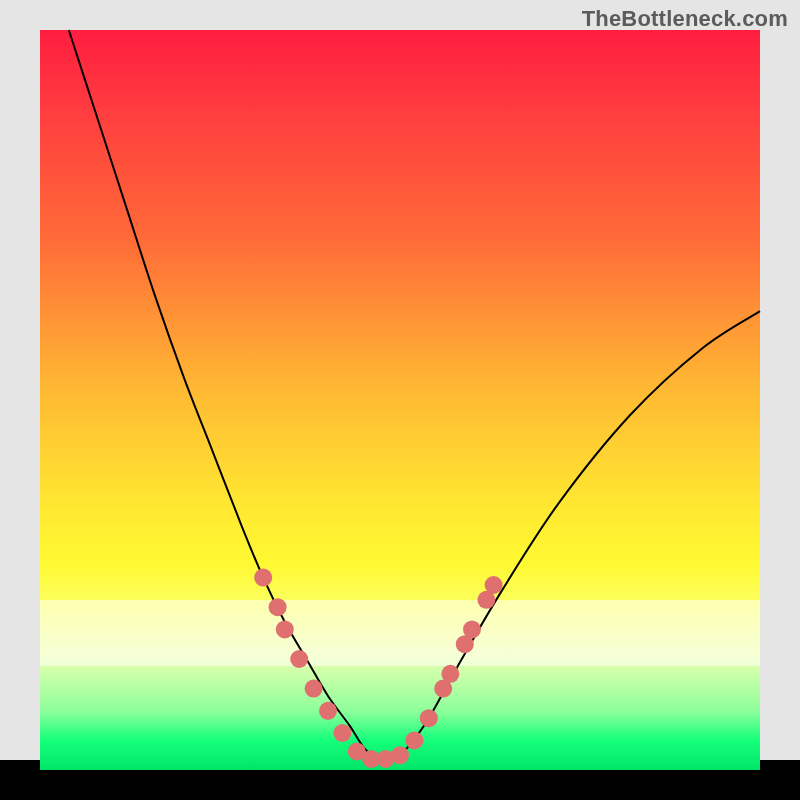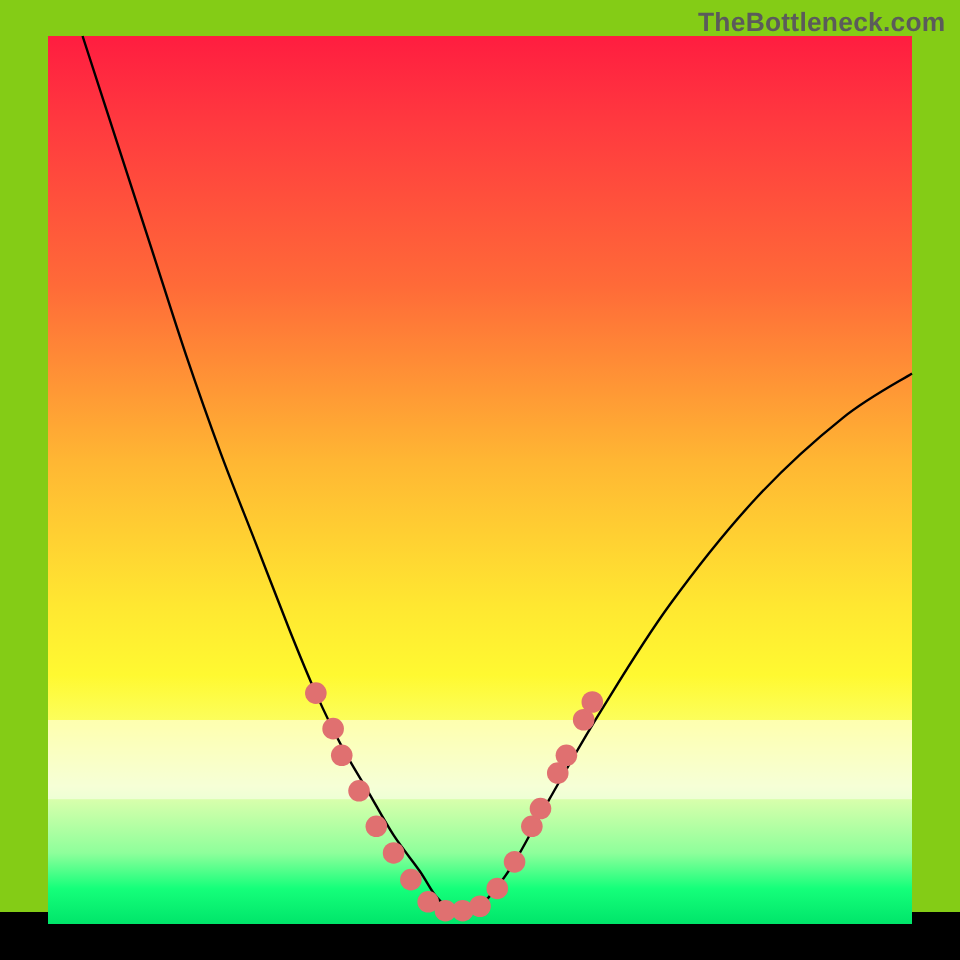--- a/index.html
+++ b/index.html
@@ -8,21 +8,21 @@
     width: 800px;
     height: 800px;
     background: #000;
     overflow: hidden;
     font-family: Arial, Helvetica, sans-serif;
   }
   .outer {
     position: relative;
     width: 800px;
     height: 760px;
-    background: #84cc16;
+    background: #e5e5e5;
   }
   .watermark {
     position: absolute;
     top: 6px;
     right: 12px;
     color: #5b5b5b;
     font-size: 22px;
     font-weight: 600;
     letter-spacing: 0.2px;
     z-index: 30;

